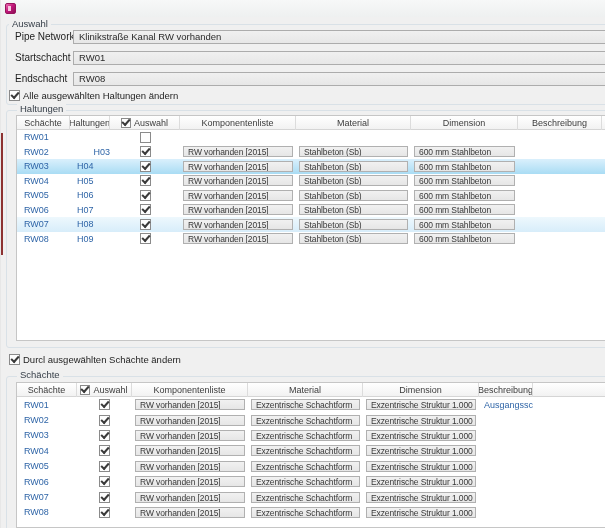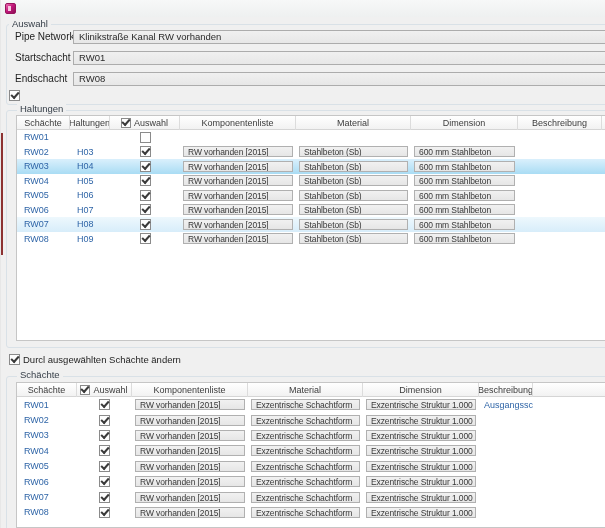--- a/index.html
+++ b/index.html
@@ -73,20 +73,21 @@
   <div class="frow-field" style="top:30px;">Klinikstraße Kanal RW vorhanden</div>
 
   <span class="frow-label" style="top:51px;">Startschacht</span>
   <div class="frow-field" style="top:51px;">RW01</div>
 
   <span class="frow-label" style="top:72px;">Endschacht</span>
   <div class="frow-field" style="top:72px;">RW08</div>
 
   <div class="cbrow" style="top:89px;width:300px;">
     <span class="cb on" id="cb-haltungen"></span>
+    <span class="cblabel">Alle ausgewählten Haltungen ändern</span>
   </div>
 
   <div class="group" style="left:5px;top:110px;width:615px;height:236px;"></div>
   <span class="glabel" style="left:16px;top:103px;">Haltungen</span>
   <div class="tbl" style="left:15px;top:115px;width:592px;height:226px;" id="tbl-haltungen">
       <div class="thead">
         <div class="th" style="width: 53px; flex: 0 0 53px;">
           <span>Schächte</span>
         </div>
         <div class="th" style="width: 40px; flex: 0 0 40px;">
@@ -123,21 +124,21 @@
         <div class="td" style="flex: 0 0 107px;"></div>
         <div class="td" style="flex: 0 0 84px; margin-top: 28px;">
           <span class="besch">Ausgangsschacht</span>
         </div>
         <div class="td" style="flex: 1 1 0%;"></div>
       </div>
       <div class="tr" style="height: 14.5px;">
         <div class="td" style="flex: 0 0 53px;">
           <span class="bluetext">RW02</span>
         </div>
-        <div class="td" style="flex: 0 0 40px;">
+        <div class="td" style="flex: 0 0 40px; justify-content: flex-end;">
           <span class="bluetext">H03</span>
         </div>
         <div class="td center" style="flex: 0 0 70px;">
           <span class="cb on"></span>
         </div>
         <div class="td" style="flex: 0 0 116px;">
           <div class="chip">RW vorhanden [2015]</div>
         </div>
         <div class="td" style="flex: 0 0 115px;">
           <div class="chip">Stahlbeton (Sb)</div>

